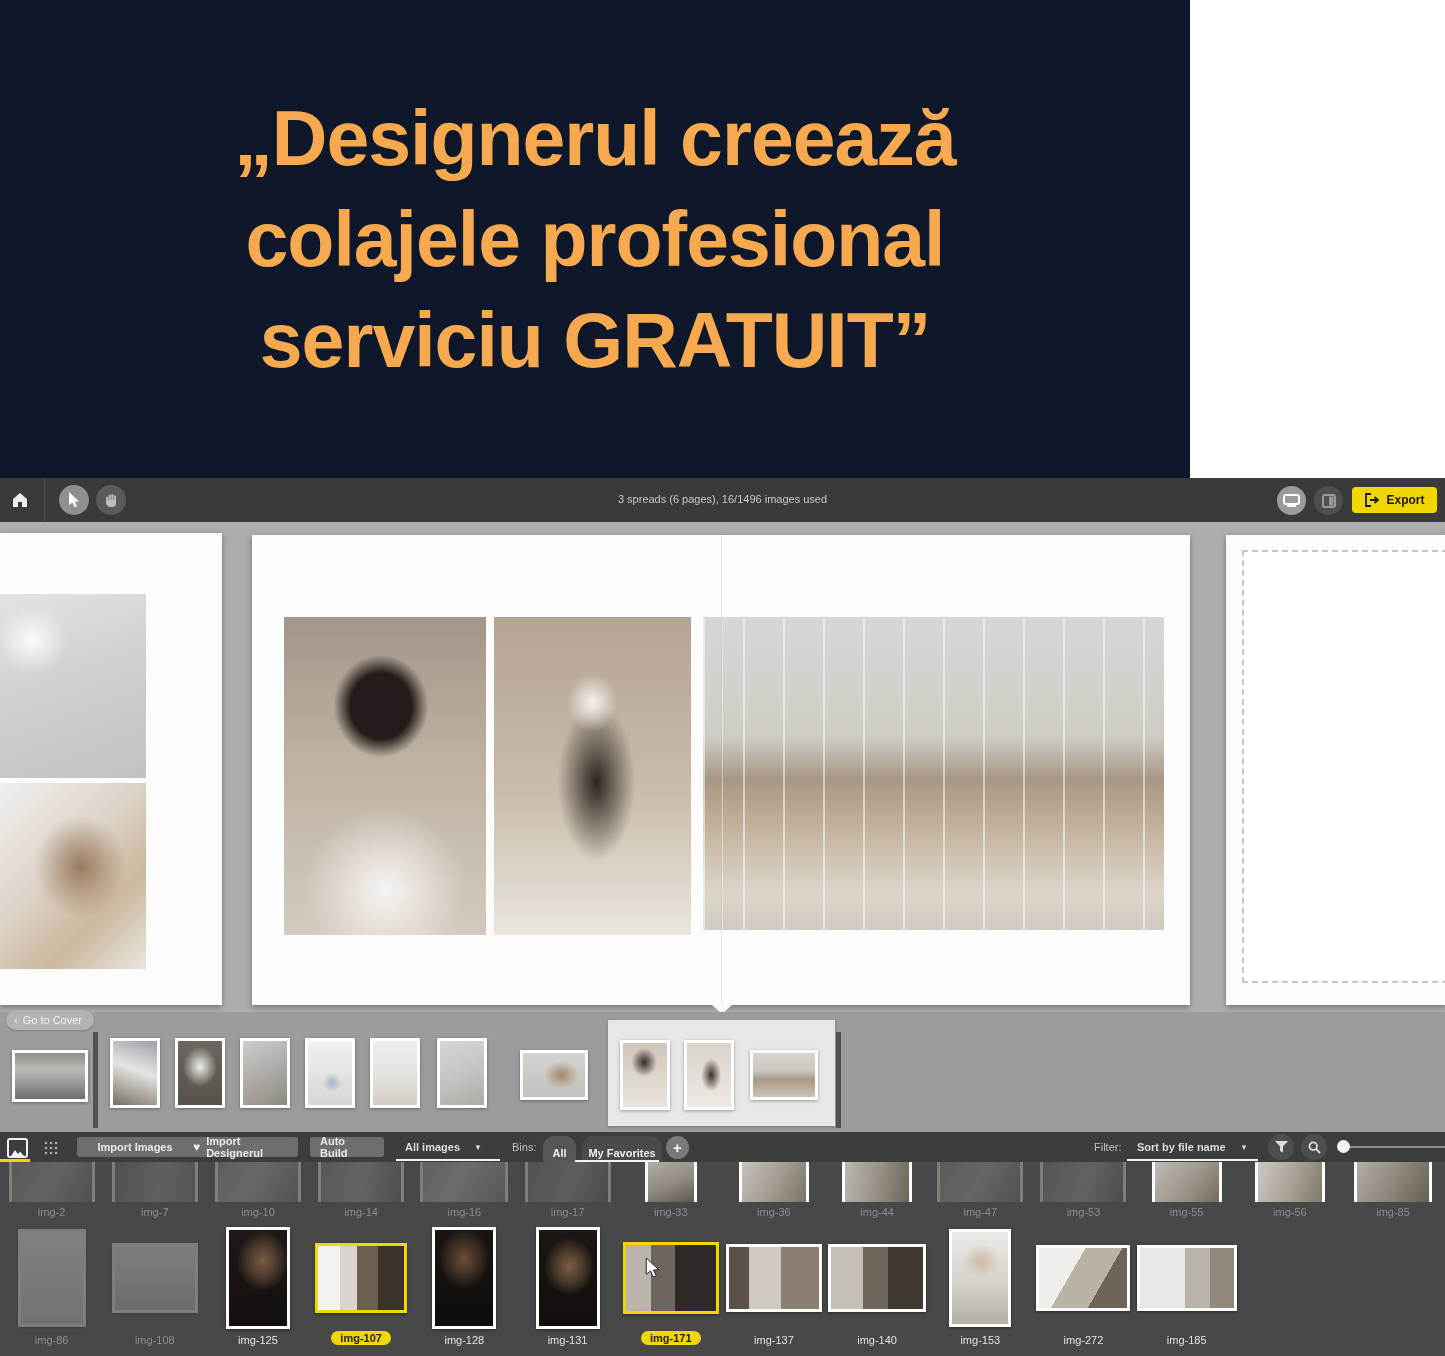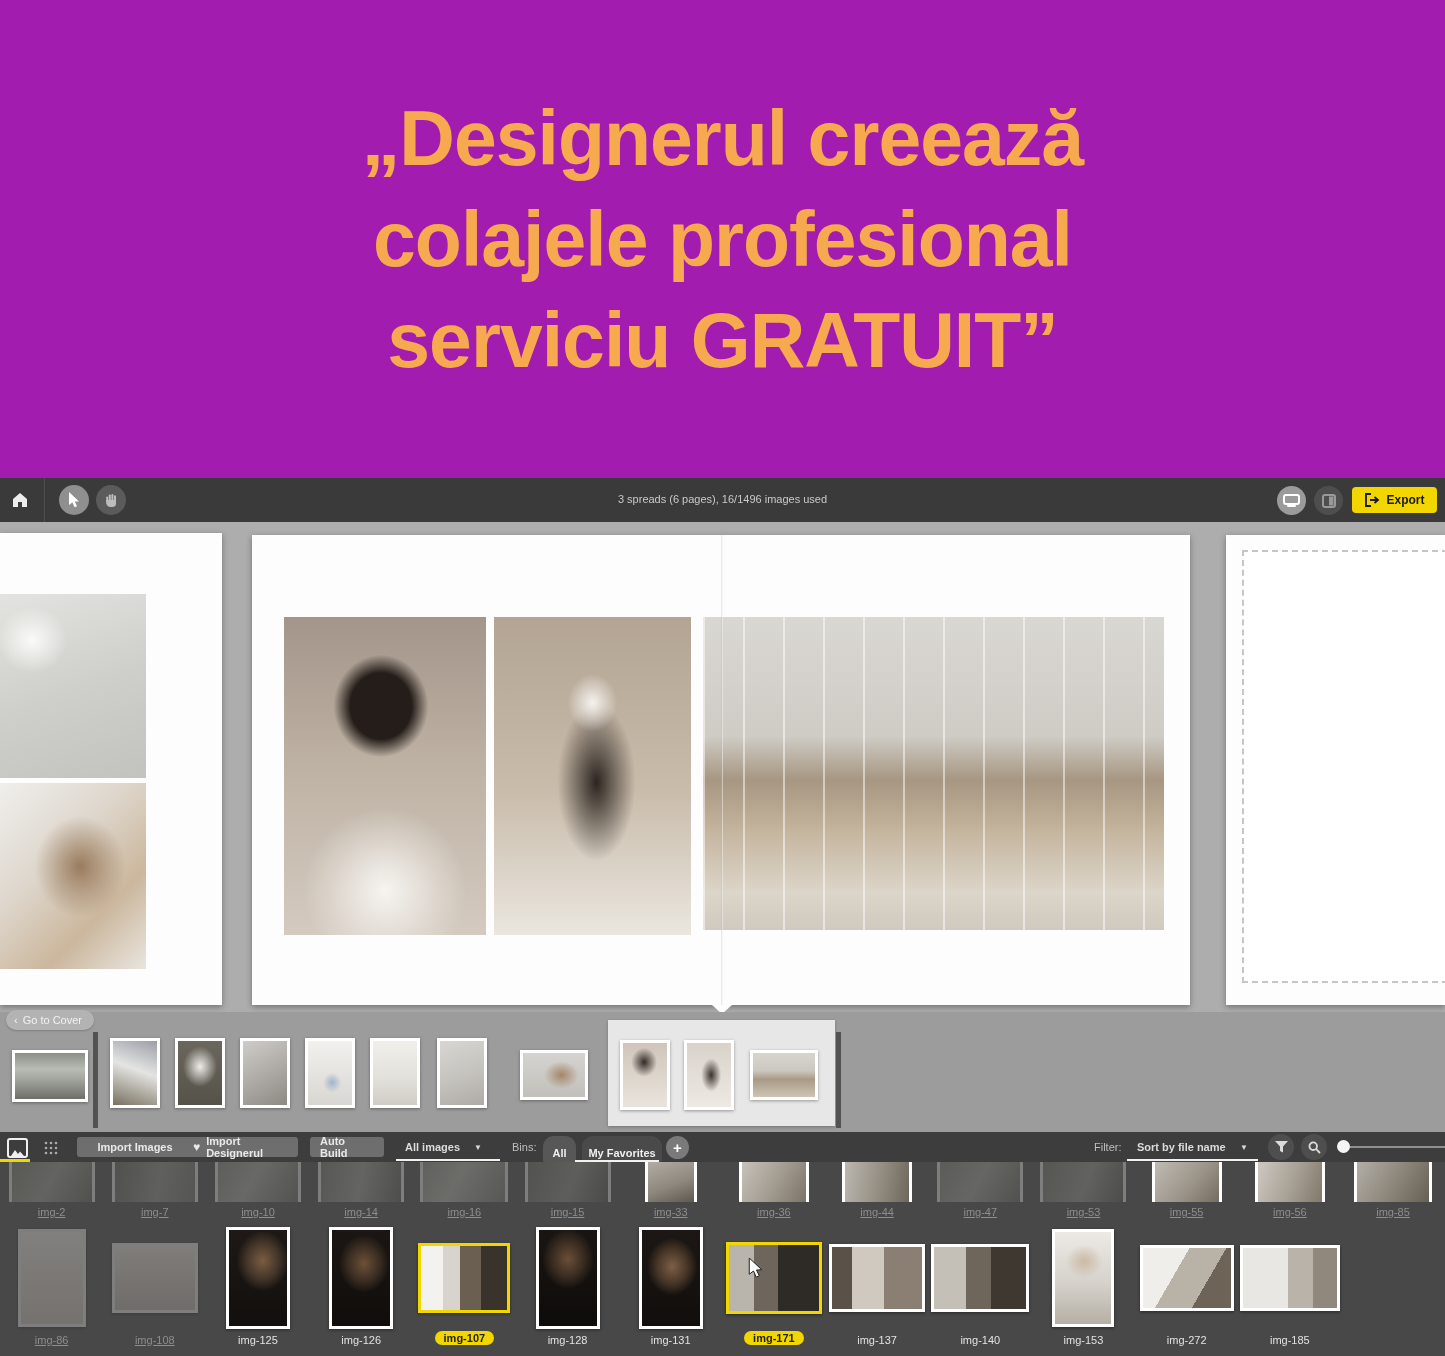--- a/index.html
+++ b/index.html
@@ -1,19 +1,19 @@
 <!DOCTYPE html>
 <html><head>
 <meta charset="utf-8">
 <style>
   html,body { margin:0; padding:0; background:#ffffff; font-family:"Liberation Sans",sans-serif; }
   .stage { position:relative; width:1445px; height:1356px; overflow:hidden; background:#fff; }
 
   
-  .hero { position:absolute; top:0; left:0; width:1445px; height:478px; background:#a21caf;
+  .hero { position:absolute; top:0; left:0; width:1190px; height:478px; background:#0f172a;
           display:flex; flex-direction:column; justify-content:center; align-items:center; }
   .hero-line { font-size:77px; line-height:101px; font-weight:bold; color:#F6A94E; letter-spacing:-1px; }
 
   
   .topbar { position:absolute; top:478px; left:0; width:1445px; height:44px; background:#3A3A3A; }
   .tb-home { position:absolute; left:8px; top:10px; width:24px; height:24px; display:flex; align-items:center; justify-content:center; cursor:pointer; }
   .tb-sep { position:absolute; left:44px; top:0; width:1px; height:44px; background:#4E4E4E; }
   .tool-circle { position:absolute; top:7px; width:30px; height:30px; border-radius:50%; background:#5B5B5B;
                  display:flex; align-items:center; justify-content:center; }
   .tool-circle.selected { background:#8F8F8F; }
@@ -69,21 +69,21 @@
   .bcell { width:103.2px; flex:0 0 103.2px; display:flex; flex-direction:column; align-items:center; }
   .thwrap { display:flex; align-items:center; justify-content:center; position:relative; }
   .row1 .thwrap { height:40px; overflow:hidden; align-items:flex-start; }
   .row2 .thwrap { height:104px; }
   .th { border:3px solid #FFFFFF; box-shadow:0 1px 3px rgba(0,0,0,.45); position:relative; }
   .row1 .th { margin-top:-9px; }
   .th.sel { border-color:#F2D600; }
   .th.used { opacity:0.40; border-color:#CFCFCF; }
   .im { width:100%; height:100%; }
   .blabel { font-size:11px; color:#E2E2E2; margin-top:4px; }
-  .blabel.dim { color:#8D8D8D;text-decoration:underline; }
+  .blabel.dim { color:#8D8D8D; }
   .blabel.hl { background:#F2D600; color:#1F1F1F; font-weight:bold; border-radius:9px; padding:1px 9px; margin-top:1px; }
   .mouse-cursor { position:absolute; left:22px; top:32px; }
 </style>
 </head>
 <body>
 
 <div class="stage">
 
   <div class="hero">
     <div class="hero-line">„Designerul creează</div>
@@ -330,21 +330,21 @@
             </div>
           </div>
         <div class="blabel dim">img-16</div>
       </div>
       <div class="bcell">
         <div class="thwrap">
             <div class="th used" style="width:80px; height:46px;">
               <div class="im" style="background:linear-gradient(110deg,#60635B,#7F8279 55%,#4E5049);"></div>
             </div>
           </div>
-        <div class="blabel dim">img-15</div>
+        <div class="blabel dim">img-17</div>
       </div>
       <div class="bcell">
         <div class="thwrap">
             <div class="th" style="width:46px; height:46px;">
               <div class="im" style="background:linear-gradient(160deg,#B7B3AC,#8F887E 60%,#5F584E);"></div>
             </div>
           </div>
         <div class="blabel dim">img-33</div>
       </div>
       <div class="bcell">
@@ -422,28 +422,20 @@
           </div>
         <div class="blabel dim">img-108</div>
       </div>
       <div class="bcell">
         <div class="thwrap">
             <div class="th" style="width:58px; height:96px;">
               <div class="im" style="background:radial-gradient(60% 42% at 58% 32%, #7A5C42 0%, #45362A 45%, rgba(23,18,15,0) 75%), linear-gradient(180deg,#1E1916 0%,#120F0D 100%);"></div>
             </div>
           </div>
         <div class="blabel">img-125</div>
-      </div>
-      <div class="bcell">
-        <div class="thwrap">
-            <div class="th" style="width:58px; height:96px;">
-              <div class="im" style="background:radial-gradient(58% 40% at 55% 35%, #6E5037 0%, #3C2E23 45%, rgba(20,16,13,0) 75%), linear-gradient(180deg,#1B1613 0%,#100D0B 100%);"></div>
-            </div>
-          </div>
-        <div class="blabel">img-126</div>
       </div>
       <div class="bcell">
         <div class="thwrap">
             <div class="th sel" style="width:86px; height:64px;">
               <div class="im" style="background:linear-gradient(90deg,#F3F2EF 0%,#F3F2EF 26%,#D8D4CD 26%,#D8D4CD 45%,#6B5F52 45%,#6B5F52 70%,#3A332C 70%,#3A332C 100%);"></div>
             </div>
           </div>
         <div class="blabel hl">img-107</div>
       </div>
       <div class="bcell">

